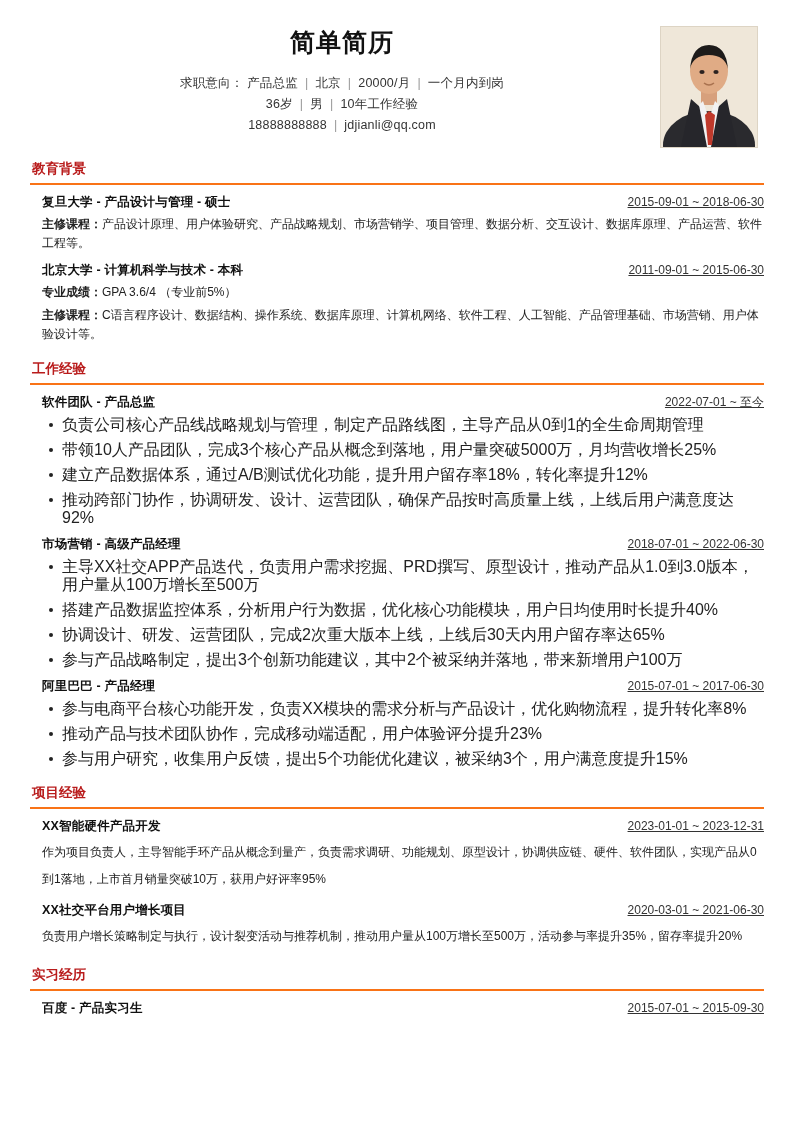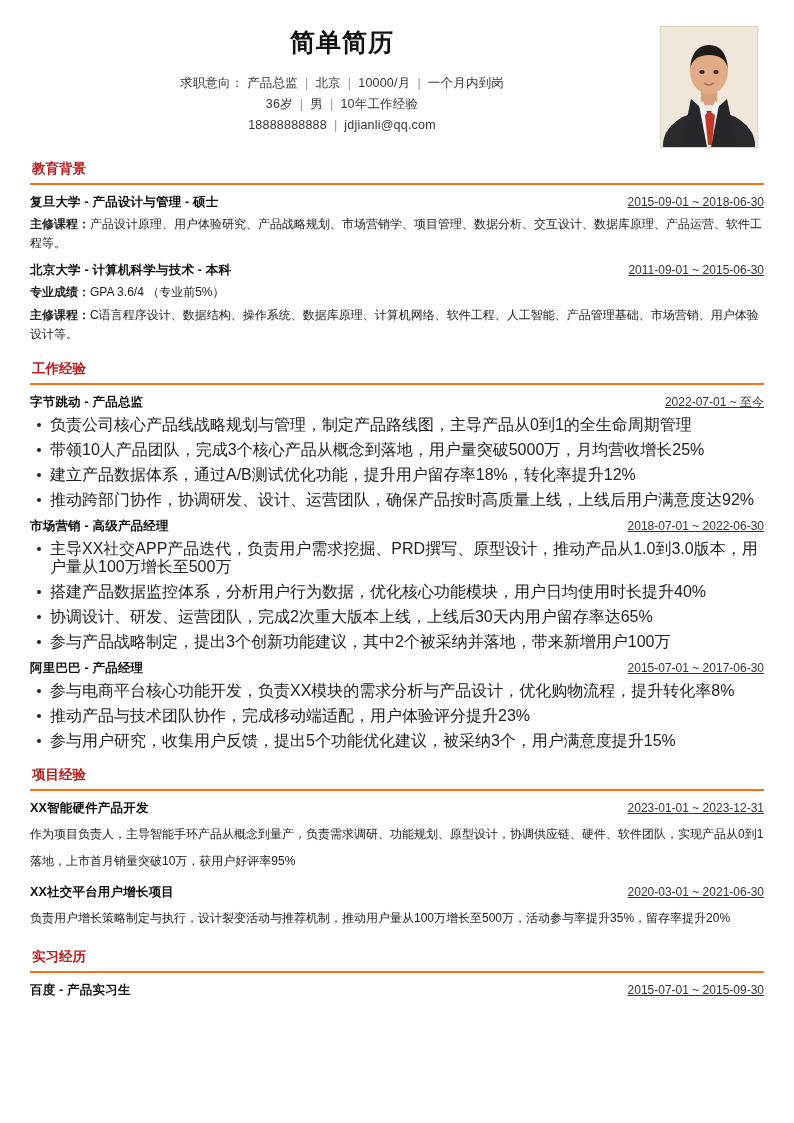--- a/index.html
+++ b/index.html
@@ -66,20 +66,21 @@
   .section-title {
     font-size: 13.5px;
     font-weight: bold;
     color: #b91c1c;
     padding: 0 0 5px 2px;
     border-bottom: 2px solid #f97316;
     margin-bottom: 8px;
   }
   .entry {
     margin-top: 9px;
+    margin-left: 12px;
   }
   .entry:first-child {
     margin-top: 2px;
   }
   .entry-head {
     display: flex;
     justify-content: space-between;
     align-items: baseline;
     font-size: 12.5px;
   }
@@ -140,21 +141,21 @@
 </style>
 </head>
 <body>
 
 <div class="page">
 
   <div class="header">
     <div class="header-center">
       <div class="resume-title">简单简历</div>
       <div class="meta-line">
-        <span>求职意向： 产品总监</span><span class="meta-sep">|</span><span>北京</span><span class="meta-sep">|</span><span>10000/月</span><span class="meta-sep">|</span><span>一个月内到岗</span>
+        <span>求职意向： 产品总监</span><span class="meta-sep">|</span><span>北京</span><span class="meta-sep">|</span><span>20000/月</span><span class="meta-sep">|</span><span>一个月内到岗</span>
       </div>
       <div class="meta-line">
         <span>36岁</span><span class="meta-sep">|</span><span>男</span><span class="meta-sep">|</span><span>10年工作经验</span>
       </div>
       <div class="meta-line">
         <span>18888888888</span><span class="meta-sep">|</span><span>jdjianli@qq.com</span>
       </div>
     </div>
 
     <div class="avatar">
@@ -199,21 +200,21 @@
         <b>主修课程：</b><span>C语言程序设计、数据结构、操作系统、数据库原理、计算机网络、软件工程、人工智能、产品管理基础、市场营销、用户体验设计等。</span>
       </div>
     </div>
   </div>
 
   <div class="section">
     <div class="section-title">工作经验</div>
 
     <div class="entry">
       <div class="entry-head">
-        <div class="entry-title">字节跳动 - 产品总监</div>
+        <div class="entry-title">软件团队 - 产品总监</div>
         <div class="entry-date">2022-07-01 ~ 至今</div>
       </div>
       <ul class="bullets">
         <li>负责公司核心产品线战略规划与管理，制定产品路线图，主导产品从0到1的全生命周期管理</li>
         <li>带领10人产品团队，完成3个核心产品从概念到落地，用户量突破5000万，月均营收增长25%</li>
         <li>建立产品数据体系，通过A/B测试优化功能，提升用户留存率18%，转化率提升12%</li>
         <li>推动跨部门协作，协调研发、设计、运营团队，确保产品按时高质量上线，上线后用户满意度达92%</li>
       </ul>
     </div>
 

